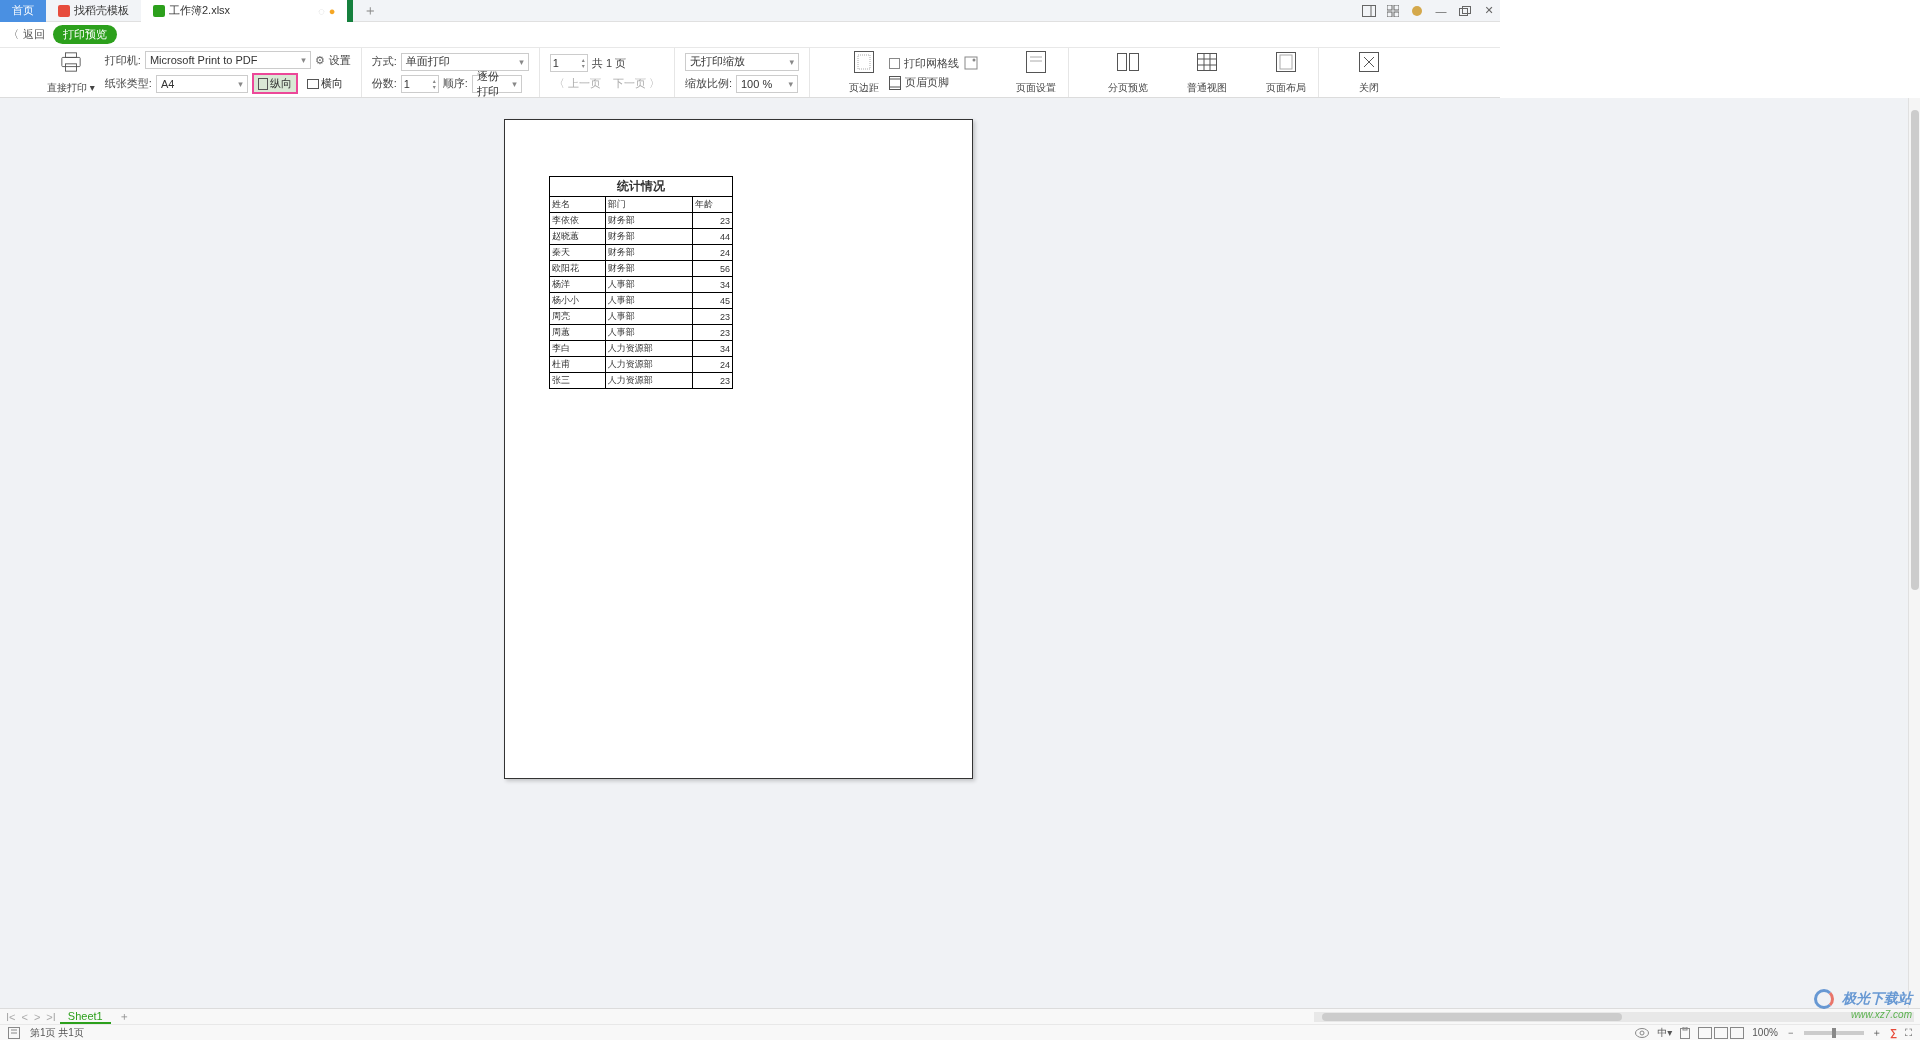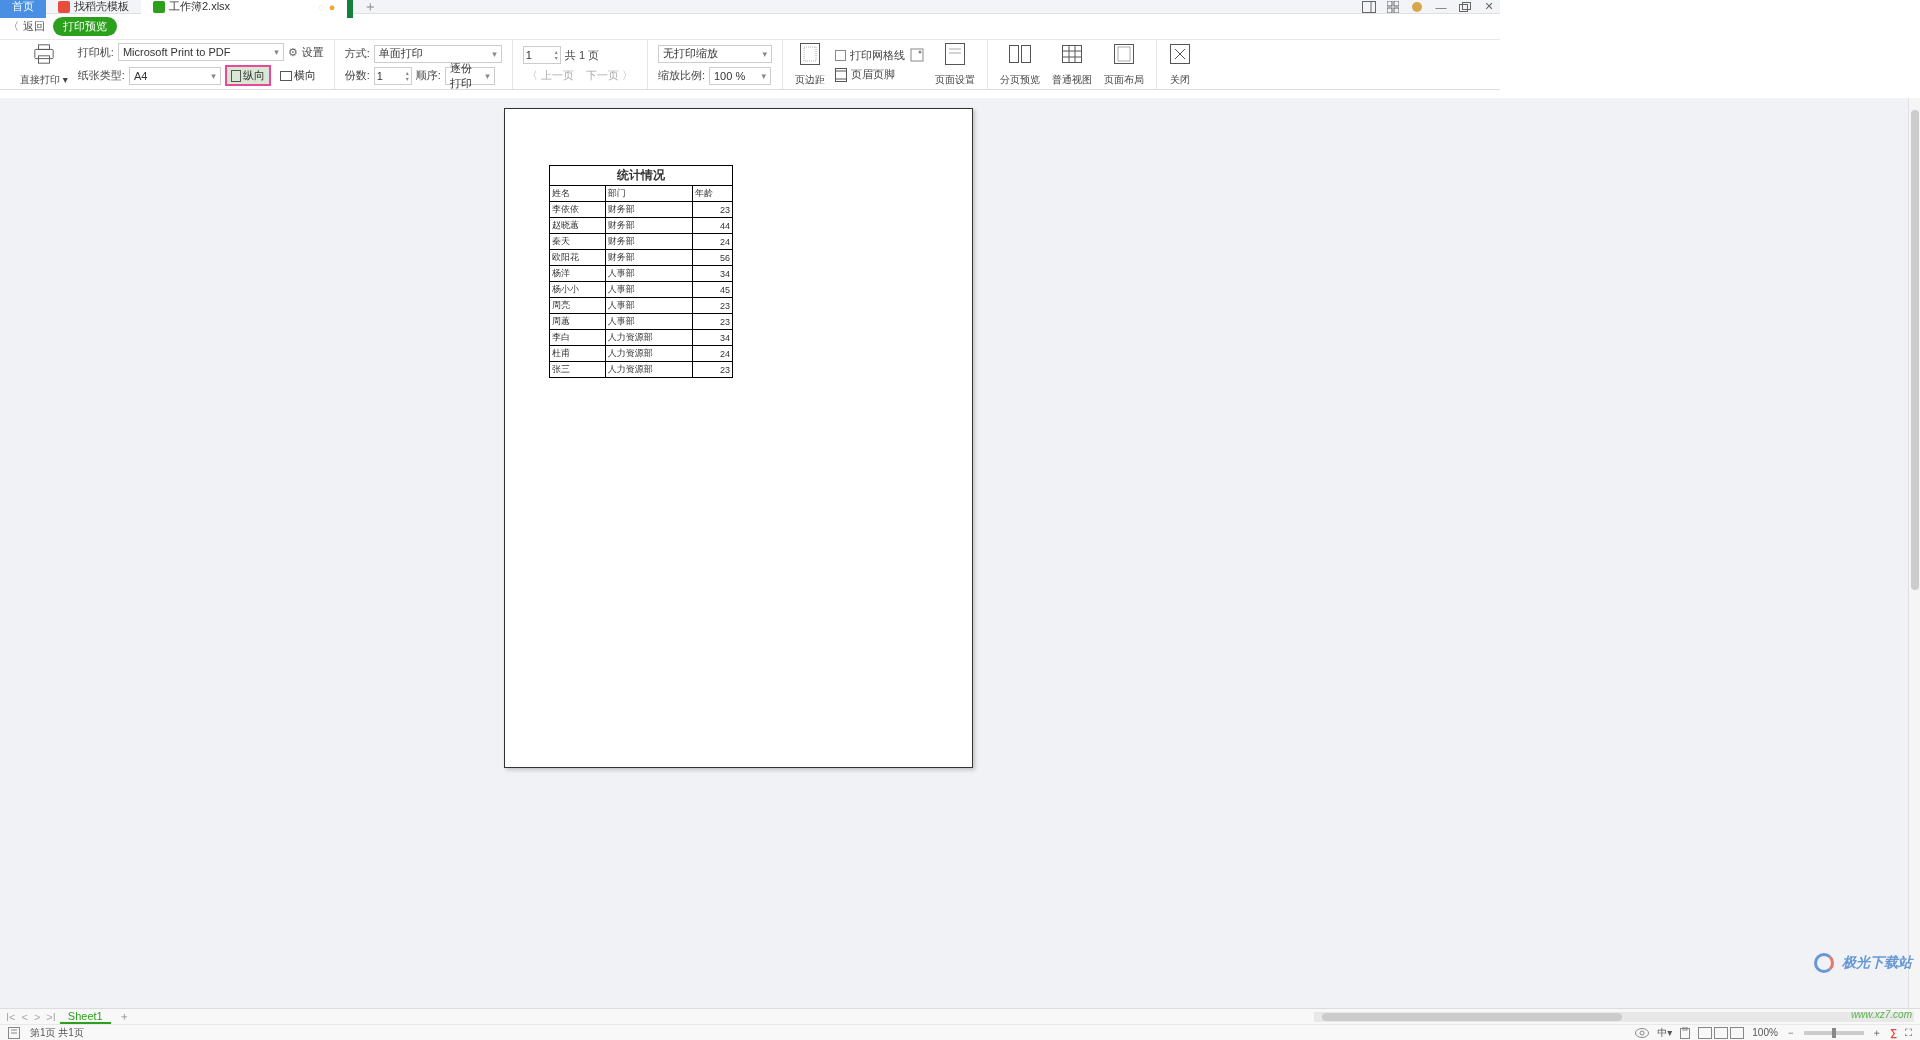--- a/index.html
+++ b/index.html
@@ -1,58 +1,58 @@
 <!DOCTYPE html>
 <html><head>
 <meta charset="utf-8">
 <style>
 * { margin: 0; padding: 0; box-sizing: border-box; font-family: "Microsoft YaHei", Arial, sans-serif; }
 body { background: #fff; overflow: hidden; width: 1500px; height: 812px; font-size: 11px; color: #333; }
 
 
-.tabs-bar { height: 14px; background: #f2f4f7; display: flex; align-items: center; border-bottom: 1px solid #e0e0e0; }
+.tabs-bar { height: 22px; background: #f2f4f7; display: flex; align-items: center; border-bottom: 1px solid #e0e0e0; }
 .tab { height: 22px; display: flex; align-items: center; padding: 0 12px; gap: 4px; font-size: 11px; cursor: pointer; }
 .tab.home { background: #4a90e2; color: #fff; }
 .tab .icon-sq { width: 12px; height: 12px; }
 .tab.template .icon-sq { background: #e74c3c; border-radius: 2px; }
 .tab.file .icon-sq { background: #2ca01c; border-radius: 2px; }
 .tab.file { background: #fff; border-right: 6px solid #15803d; }
 .tab-add { padding: 0 10px; color: #888; font-size: 14px; }
 .window-controls { margin-left: auto; display: flex; gap: 2px; align-items: center; }
 .window-controls .wbtn { width: 22px; height: 18px; display: flex; align-items: center; justify-content: center; color: #666; }
 .dot-gold { width: 10px; height: 10px; background: #d4a84b; border-radius: 50%; }
 
 
 .breadcrumb-row { height: 26px; display: flex; align-items: center; padding: 0 8px; gap: 8px; border-bottom: 1px solid #e8e8e8; }
 .back-btn { display: flex; align-items: center; gap: 4px; color: #555; }
 .pill { background: #2ca01c; color: #fff; padding: 2px 10px; border-radius: 10px; font-size: 11px; }
 
 
 .toolbar { height: 50px; display: flex; align-items: center; border-bottom: 1px solid #dcdcdc; padding: 0 8px; }
 .tb-section { display: flex; align-items: center; height: 100%; border-right: 1px solid #e6e6e6; padding: 0 6px; }
 .tb-section.noborder { border-right: none; }
-.tb-vert { display: flex; flex-direction: column; align-items: center; gap: 8px; padding: 0 6px; font-size: 10px; color: #444; }
+.tb-vert { display: flex; flex-direction: column; align-items: center; gap: 8px; padding: 0 6px; font-size: 10px; color: #444; margin-left: 27px; }
 .tb-vert .icon-lg { width: 22px; height: 22px; display: flex; align-items: center; justify-content: center; color: #555; }
 .tb-rows { display: flex; flex-direction: column; gap: 4px; padding: 0 4px; }
 .tb-row { display: flex; align-items: center; gap: 4px; }
 .tb-label { color: #444; font-size: 11px; white-space: nowrap; }
 .tb-select { border: 1px solid #ccc; background: #fff; height: 18px; font-size: 11px; padding: 0 4px; display: flex; align-items: center; justify-content: space-between; }
 .tb-select::after { content: "▾"; color: #888; font-size: 9px; margin-left: 4px; }
 .tb-toggle { display: flex; align-items: center; gap: 2px; padding: 1px 4px; border: 1px solid transparent; }
 .tb-toggle.active { background: #d9e8d5; border: 2px solid #ec4899; }
 .tb-spin { border: 1px solid #ccc; width: 38px; height: 18px; display: flex; align-items: center; font-size: 11px; padding: 0 2px; position: relative; }
 .tb-spin::after { content: "▴\A▾"; white-space: pre; font-size: 6px; line-height: 6px; color: #888; position: absolute; right: 2px; }
 .tb-nav { color: #aaa; padding: 0 4px; }
 .checkbox { width: 11px; height: 11px; border: 1px solid #888; display: inline-block; }
 
 
 .preview-area { position: absolute; top: 98px; left: 0; right: 12px; bottom: 32px; background: #f0f2f5; overflow: auto; }
 .scrollbar-v { position: absolute; right: 0; top: 98px; bottom: 32px; width: 12px; background: #f5f5f5; border-left: 1px solid #e0e0e0; }
 .scrollbar-v .thumb { position: absolute; top: 12px; left: 2px; width: 8px; height: 480px; background: #ccc; border-radius: 4px; }
-.page { position: absolute; left: 504px; top: 10px; width: 469px; height: 660px; background: #fff; border: 1px solid #333; box-shadow: 2px 2px 4px rgba(0,0,0,0.2); }
+.page { position: absolute; left: 504px; top: 21px; width: 469px; height: 660px; background: #fff; border: 1px solid #333; box-shadow: 2px 2px 4px rgba(0,0,0,0.2); }
 .page-table { position: absolute; left: 44px; top: 56px; width: 184px; border-collapse: collapse; }
 .page-table th, .page-table td { border: 1px solid #000; font-size: 9px; padding: 1px 2px; height: 16px; }
 .page-table .title-row th { text-align: center; font-weight: bold; font-size: 12px; }
 .page-table td.num { text-align: right; }
 .page-table td { text-align: left; }
 
 
 .sheet-bar { position: absolute; bottom: 16px; left: 0; right: 0; height: 16px; background: #f8f8f8; border-top: 1px solid #dcdcdc; display: flex; align-items: center; padding: 0 6px; font-size: 11px; }
 .sheet-nav { display: flex; gap: 6px; color: #aaa; }
 .sheet-nav span { cursor: pointer; }
@@ -64,21 +64,21 @@
 
 .status-bar { position: absolute; bottom: 0; left: 0; right: 0; height: 16px; background: #f8f8f8; border-top: 1px solid #e8e8e8; display: flex; align-items: center; padding: 0 8px; font-size: 10px; color: #555; }
 .status-right { margin-left: auto; display: flex; align-items: center; gap: 8px; }
 .view-btns { display: flex; gap: 2px; }
 .view-btns .vb { width: 14px; height: 12px; border: 1px solid #888; }
 
 
 .watermark { position: absolute; right: 8px; bottom: 20px; display: flex; flex-direction: column; align-items: flex-end; opacity: 0.75; }
 .watermark-logo { display: flex; align-items: center; gap: 8px; font-size: 14px; color: #3a7bc8; font-weight: bold; font-style: italic; }
 .watermark-logo .swirl { width: 20px; height: 20px; border-radius: 50%; border: 3px solid #3a7bc8; border-right-color: #e74c3c; }
-.watermark-url { color: #2ca01c; font-size: 10px; font-style: italic; margin-top: 36px; }
+.watermark-url { color: #2ca01c; font-size: 10px; font-style: italic; }
 
 svg { display: block; }
 </style>
 </head>
 <body>
 
 <div class="tabs-bar">
   <div class="tab home">
       <span>首页</span>
     </div>

